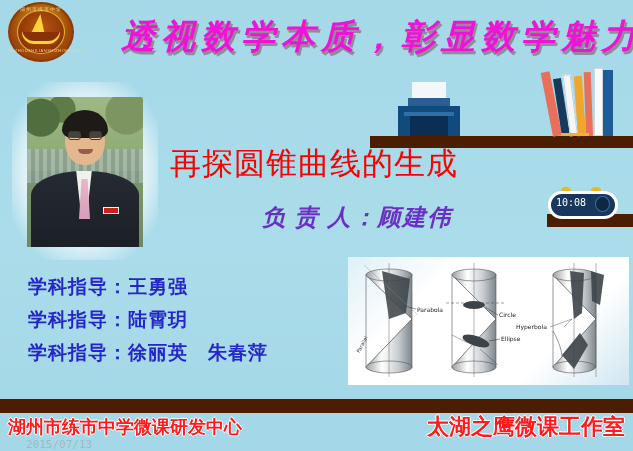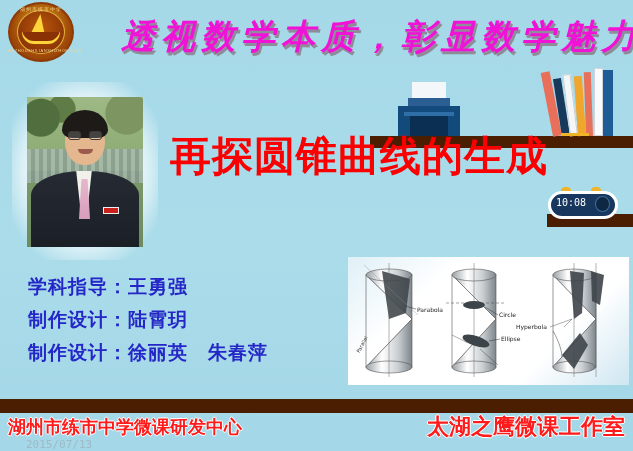--- a/index.html
+++ b/index.html
@@ -158,22 +158,22 @@
     position:absolute;left:8px;top:6px;color:#ffffff;font-size:10px;
     font-family:"DejaVu Sans Mono",monospace;letter-spacing:0;
   }
   .clock .knob{
     position:absolute;right:8px;top:5px;width:15px;height:16px;border-radius:50%;
     background:#0e2742;border:1px solid #3c6ea0;box-sizing:border-box;
   }
 
   
   .subject{
-    position:absolute;left:170px;top:137px;
-    color:#fb0000;font-size:41px;line-height:38px;font-weight:bold;
+    position:absolute;left:170px;top:144px;
+    color:#fb0000;font-size:31px;line-height:38px;font-weight:normal;
     font-family:"DejaVu Sans","Liberation Sans",sans-serif;
     letter-spacing:1px;white-space:nowrap;
   }
 
   
   .presenter{
     position:absolute;left:262px;top:203px;
     color:#6a2fc4;font-size:23px;line-height:30px;font-weight:bold;
     font-family:"Liberation Serif",serif;font-style:italic;
     letter-spacing:2px;white-space:nowrap;
@@ -278,25 +278,26 @@
   <div class="clock">
     <div class="ear l"></div>
     <div class="ear r"></div>
     <div class="case"></div>
     <div class="time">10:08</div>
     <div class="knob"></div>
   </div>
 
   <div class="subject">再探圆锥曲线的生成</div>
 
+  <div class="presenter">负 责 人：顾建伟</div>
 
   <div class="credits">
     <div>学科指导：王勇强</div>
-    <div>制作设计：陆霄玥</div>
-    <div>制作设计：徐丽英　朱春萍</div>
+    <div>学科指导：陆霄玥</div>
+    <div>学科指导：徐丽英　朱春萍</div>
   </div>
 
   <div class="conics">
     <svg width="281" height="128" viewBox="0 0 281 128">
       <defs>
         <linearGradient id="cg" x1="0" y1="0" x2="1" y2="0">
           <stop offset="0%" stop-color="#9aa0a4"></stop>
           <stop offset="35%" stop-color="#ffffff"></stop>
           <stop offset="70%" stop-color="#c9ced1"></stop>
           <stop offset="100%" stop-color="#7e868c"></stop>

